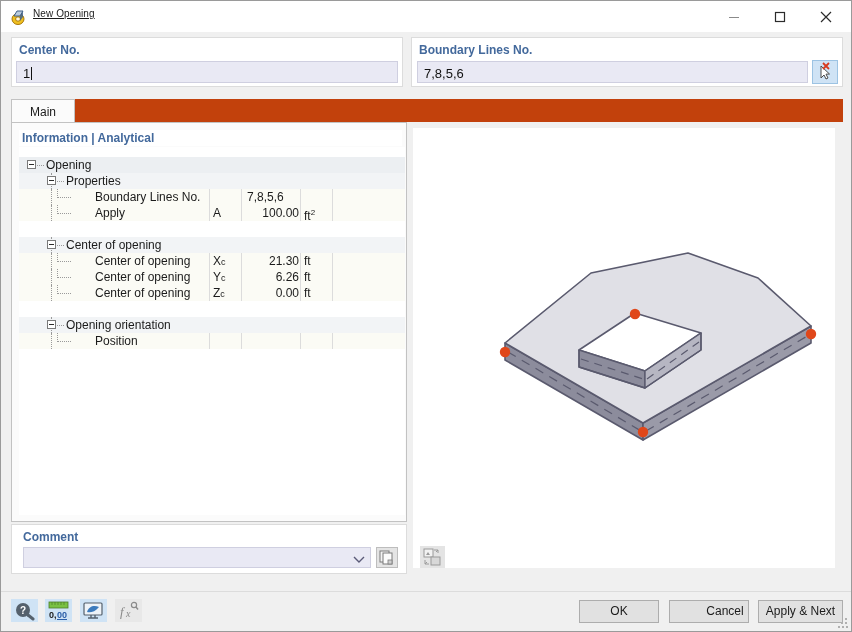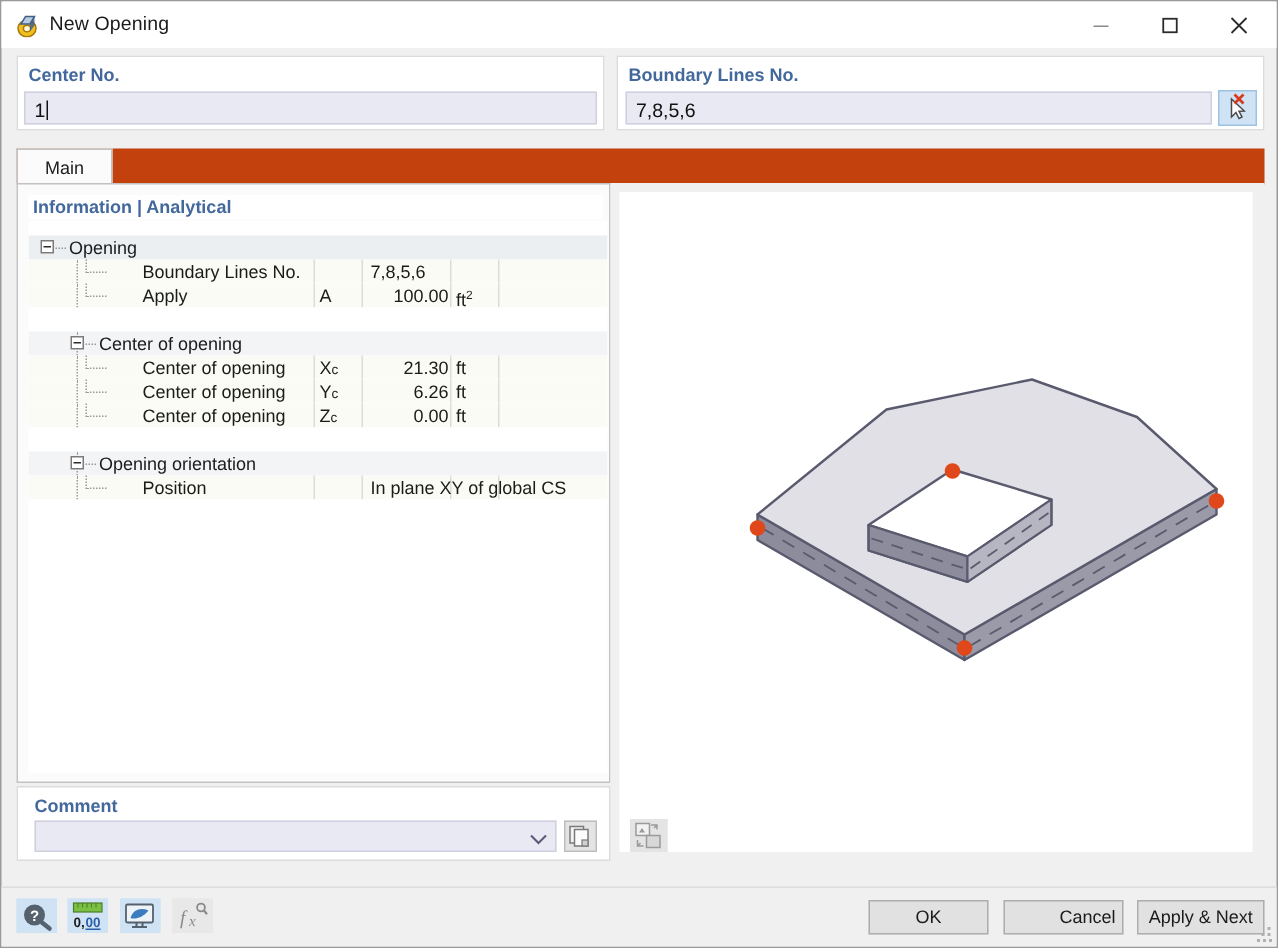--- a/index.html
+++ b/index.html
@@ -8,21 +8,21 @@
     font-family:"Liberation Sans","DejaVu Sans",sans-serif;
     font-size:12px;color:#1b1b1b;background:#f0f0f0;
     -webkit-font-smoothing:antialiased;
   }
   #app{position:relative;width:852px;height:632px;background:#f0f0f0;
        border:1px solid #9a9a9a;box-sizing:border-box;}
 
   
   .titlebar{position:absolute;left:0;top:0;width:850px;height:31px;background:#ffffff;}
   .title-icon{position:absolute;left:9px;top:7px;width:17px;height:17px;}
-  .title-text{position:absolute;left:32px;top:7px;font-size:13px;color:#1b1b1b;letter-spacing:.1px;}
+  .title-text{position:absolute;left:32px;top:7px;font-size:10px;color:#1b1b1b;letter-spacing:.1px;text-decoration:underline;}
   .wbtn{position:absolute;top:0;width:46px;height:31px;cursor:default;}
   .wbtn svg{position:absolute;left:50%;top:50%;transform:translate(-50%,-50%);}
   .wbtn.min{right:94px;} .wbtn.max{right:48px;} .wbtn.close{right:2px;}
 
   
   .group{position:absolute;background:#ffffff;border:1px solid #dcdcdc;box-sizing:border-box;}
   .group-label{position:absolute;font-size:12px;font-weight:bold;color:#43699c;}
   .fieldbox{position:absolute;background:#e9e9f4;border:1px solid #cfcfe0;
             box-sizing:border-box;font-size:13px;color:#111;
             padding:2px 0 0 6px;line-height:20px;cursor:text;}
@@ -161,20 +161,26 @@
   </div>
 
   <div class="panel-left"></div>
   <div class="tree-head">Information | Analytical</div>
   <div class="tree" id="tree-body">
       <div class="row grp0">
         <span class="exp" style="left: 8px; top: 3px;"></span>
         <span class="dots" style="left: 18px; top: 8px; width: 7px;"></span>
         <span class="cell-name" style="left: 27px;">Opening</span>
       </div>
+      <div class="row grp1">
+        <span class="vdots" style="left: 32px; top: 0px; height: 16px;"></span>
+        <span class="exp" style="left: 28px; top: 3px;"></span>
+        <span class="dots" style="left: 38px; top: 8px; width: 7px;"></span>
+        <span class="cell-name" style="left: 47px;">Properties</span>
+      </div>
       <div class="row data">
         <span class="vdots" style="left: 32px; top: 0px; height: 16px;"></span>
         <span class="dots" style="left: 38px; top: 8px; width: 14px;"></span>
         <span class="vdots" style="left: 38px; top: 0px; height: 9px;"></span>
         <span class="cell-name" style="left: 76px;">Boundary Lines No.</span>
         <span class="vline" style="left: 190px;"></span>
         <span class="vline" style="left: 222px;"></span>
         <span class="vline" style="left: 281px;"></span>
         <span class="vline" style="left: 313px;"></span>
         <span class="cell-sym"></span>
@@ -250,21 +256,20 @@
       <div class="row data">
         <span class="vdots" style="left: 32px; top: 0px; height: 16px;"></span>
         <span class="dots" style="left: 38px; top: 8px; width: 14px;"></span>
         <span class="vdots" style="left: 38px; top: 0px; height: 9px;"></span>
         <span class="cell-name" style="left: 76px;">Position</span>
         <span class="vline" style="left: 190px;"></span>
         <span class="vline" style="left: 222px;"></span>
         <span class="vline" style="left: 281px;"></span>
         <span class="vline" style="left: 313px;"></span>
         <span class="cell-sym"></span>
-        <span class="cell-val" style="text-align: left; padding-left: 4px; width: 180px;">In plane XY of global CS</span>
         <span class="cell-unit"></span>
       </div>
       <div class="row tail" style="height: 200px;">
         <span class="vdots" style="left: 32px; top: 0px; height: 0px;"></span>
       </div>
     </div>
 
   <div class="panel-right-bg"></div>
   <div class="panel-right">
     <svg width="422" height="440" viewBox="0 0 422 440">

